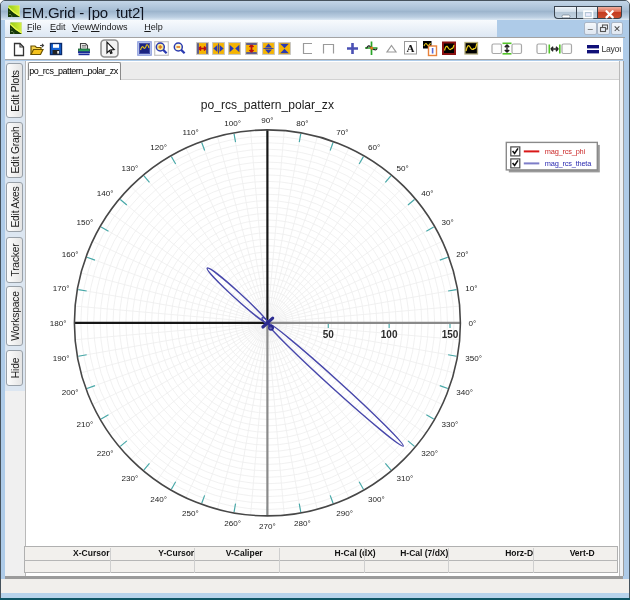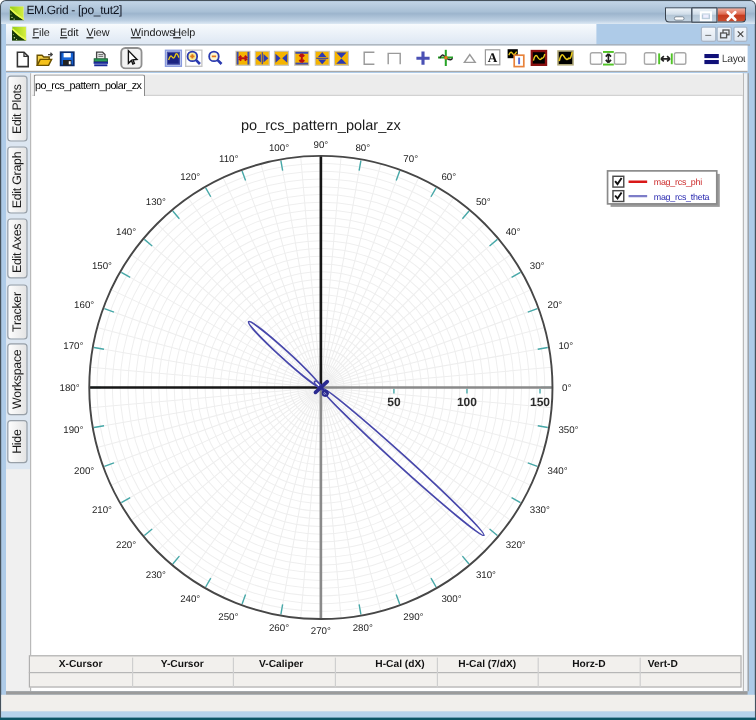--- a/index.html
+++ b/index.html
@@ -1,38 +1,38 @@
 <!DOCTYPE html>
 <html><head><meta charset="utf-8"><style>
 * {margin:0;padding:0;box-sizing:border-box}
 body {width:630px;height:600px;overflow:hidden;font-family:"Liberation Sans",sans-serif;background:#fff;position:relative}
 #win {position:absolute;left:0;top:0;width:630px;height:600px;border:1px solid #46525c;border-radius:5px 5px 2px 2px;background:#aecbe8;overflow:hidden}
 #title {position:absolute;left:1px;top:1px;width:628px;height:19px;border-radius:4px 4px 0 0;background:linear-gradient(#c3d5e7,#a9c0d6 45%,#9db5cd 55%,#bccfe2 85%,#dde9f4)}
-#title .txt {position:absolute;left:21px;top:2.8px;font-size:10px;letter-spacing:-0.25px;color:#0f1420}
+#title .txt {position:absolute;left:21px;top:2.8px;font-size:15px;letter-spacing:-0.25px;color:#0f1420}
 #menubar {position:absolute;left:5px;top:20px;width:492px;height:16.5px;background:linear-gradient(#f7fafd,#dde7f3)}
 .mi {position:absolute;top:2px;font-size:9px;color:#1a1a1a}
 .mi u {text-decoration:underline}
 #mline {position:absolute;left:5px;top:36.5px;width:620px;height:1px;background:#a3a3a3}
 #toolbar {position:absolute;left:5px;top:37.5px;width:618px;height:22px;background:#fff;border-bottom:1px solid #a8a8a8}
 #client {position:absolute;left:5px;top:60.5px;width:618px;height:515px;background:#eef1f4}
 #sidebar {position:absolute;left:5px;top:60.5px;width:20px;height:515px;background:#f0f0f0}
 #sidebartop {position:absolute;left:5px;top:60.5px;width:20px;height:330px;background:#dce6f1}
 .vtab {position:absolute;left:6px;width:17px;border:1px solid #98a0a8;border-radius:3px;background:linear-gradient(90deg,#fdfdfd,#e4e4e4)}
 .vtab span {position:absolute;left:50%;top:50%;transform:translate(-50%,-50%) rotate(-90deg);white-space:nowrap;font-size:10.3px;letter-spacing:-0.2px;color:#1a1a1a}
 #cpanel {position:absolute;left:25.3px;top:60.5px;width:594px;height:515px;background:#fff;border-left:1.4px solid #b9b9b9}
 #cright1 {position:absolute;left:618.6px;top:60.5px;width:1.4px;height:515px;background:#b9b9b9}
 #cright2 {position:absolute;left:622.6px;top:60.5px;width:1.4px;height:515px;background:#9c9c9c}
 #tabstrip {position:absolute;left:26.7px;top:62px;width:592px;height:17.5px;background:#ececec;border-bottom:1px solid #d2d2d2}
 #atab {position:absolute;left:28px;top:61.5px;width:93px;height:18px;background:#fff;border:1px solid #8a8a8a;border-bottom:none;border-radius:2px 2px 0 0;font-size:9px;letter-spacing:-0.45px;color:#000;text-align:center;line-height:17px;text-indent:-2px}
 #gline {position:absolute;left:5px;top:575.5px;width:618px;height:3px;background:#9b9b9b}
 #sbar {position:absolute;left:1px;top:578.5px;width:628px;height:14px;background:#f1efec}
 #bband {position:absolute;left:1px;top:592.5px;width:628px;height:5px;background:#b7d3ec}
 #bedge {position:absolute;left:0px;top:597.5px;width:630px;height:2.5px;background:#0e5666}
 #tblwrap {position:absolute;left:24.3px;top:545.8px;width:594px;height:27.6px;border:1px solid #b0b0b0;background:#f2f0ed}
-.th {position:absolute;top:548px;height:12px;font-size:8.5px;font-weight:bold;color:#111;text-align:center}
+.th {position:absolute;top:548px;height:12px;font-size:8.5px;font-weight:bold;color:#111;text-align:right}
 .tsep {position:absolute;top:547.5px;height:25px;width:1px;background:#cfcfcf}
 #thline {position:absolute;left:24.3px;top:559.8px;width:594px;height:1px;background:#b6b6b6}
 .capbtn {position:absolute;top:5.5px;height:13px;border:1px solid #39434e;background:linear-gradient(#eef4f9,#cfdce8 45%,#b4c6d6 50%,#c3d3e1)}
 #bmin {left:553.5px;width:22px;border-radius:0 0 0 4px;border-right:none}
 #bmax {left:575.5px;width:22px}
 #bclose {left:597.5px;width:24.5px;border-radius:0 0 4px 0;border-left:none;background:linear-gradient(#f0b0a0,#de6a50 45%,#c63a1e 50%,#c94e2e)}
 .mdib {position:absolute;top:21.5px;width:12.5px;height:13.5px;border:1px solid #aab6c6;border-radius:2px;background:linear-gradient(#f4f7fb,#dfe7f1);color:#444;font-size:9px;text-align:center;line-height:12px}
 #layouttxt {position:absolute;left:601.5px;top:44px;width:19px;overflow:hidden;font-size:8.7px;letter-spacing:-0.3px;color:#333;white-space:nowrap}
 </style></head><body>
 <div id="win"></div>
@@ -74,21 +74,21 @@
       <rect x="0" y="0" width="12" height="12" fill="url(#lg2)" stroke="#c8daee" stroke-width="0.8"></rect>
       <path d="M0,2.6 C3,5.6 6,8.6 12,11.8 L12,12 L0,12 Z" fill="#16380a"></path>
       <path d="M0.4,2.2 C3.4,5.2 6.6,8.2 12,11.2" fill="none" stroke="#e8f850" stroke-width="1.5"></path>
       <circle cx="2" cy="9.5" r="0.6" fill="#cfe49a"></circle>
       <circle cx="3.8" cy="11" r="0.5" fill="#cfe49a"></circle>
       <circle cx="1.2" cy="6.8" r="0.45" fill="#9ab86a"></circle>
     </svg>
 <div class="mi" style="left:22px"><u>F</u>ile</div>
     <div class="mi" style="left:45px"><u>E</u>dit</div>
     <div class="mi" style="left:67px"><u>V</u>iew</div>
-    <div class="mi" style="left:104px"><u>W</u>indows</div>
+    <div class="mi" style="left:86px"><u>W</u>indows</div>
     <div class="mi" style="left:139.3px"><u>H</u>elp</div>
 </div>
 <div class="mdib" style="left:584px">–</div>
 <div class="mdib" style="left:597.4px"><svg width="10" height="11">
       <rect x="3.5" y="2" width="5" height="4" fill="none" stroke="#555" stroke-width="1.1"></rect>
       <rect x="1.5" y="4.5" width="5" height="4" fill="#e8eef6" stroke="#555" stroke-width="1.1"></rect>
     </svg></div>
 <div class="mdib" style="left:610.8px">✕</div>
 <div id="mline"></div>
 <div id="toolbar"></div>
@@ -465,21 +465,21 @@
     <rect x="483.8" y="78.9" width="9" height="9" fill="#fff" stroke="#4a4a4a" stroke-width="1.2"></rect>
     <path d="M485.6,82.9 l2,2.5 l3.4,-5" fill="none" stroke="#111" stroke-width="1.6"></path>
     <line x1="496.8" y1="83.4" x2="512.3" y2="83.4" stroke="#7d7dc8" stroke-width="2"></line>
     <text x="517.8" y="86.4" font-size="7.4" letter-spacing="-0.2" fill="#2a2ab0">mag_rcs_theta</text>
   </svg>
 <div id="tblwrap"></div>
 <div id="thline"></div>
 <div class="th" style="left:24.8px;width:84.7px">X-Cursor</div>
 <div class="th" style="left:109.5px;width:84.7px">Y-Cursor</div>
 <div class="tsep" style="left:109.5px"></div>
-<div class="th" style="left:192px;width:84.7px">V-Caliper</div>
+<div class="th" style="left:178px;width:84.7px">V-Caliper</div>
 <div class="tsep" style="left:194.2px"></div>
 <div class="th" style="left:291px;width:84.7px">H-Cal (dX)</div>
 <div class="tsep" style="left:278.9px"></div>
 <div class="th" style="left:363.7px;width:84.7px">H-Cal (7/dX)</div>
 <div class="tsep" style="left:363.7px"></div>
 <div class="th" style="left:448.4px;width:84.7px">Horz-D</div>
 <div class="tsep" style="left:448.4px"></div>
 <div class="th" style="left:510px;width:84.7px">Vert-D</div>
 <div class="tsep" style="left:533.1px"></div>
 <div id="gline"></div>

